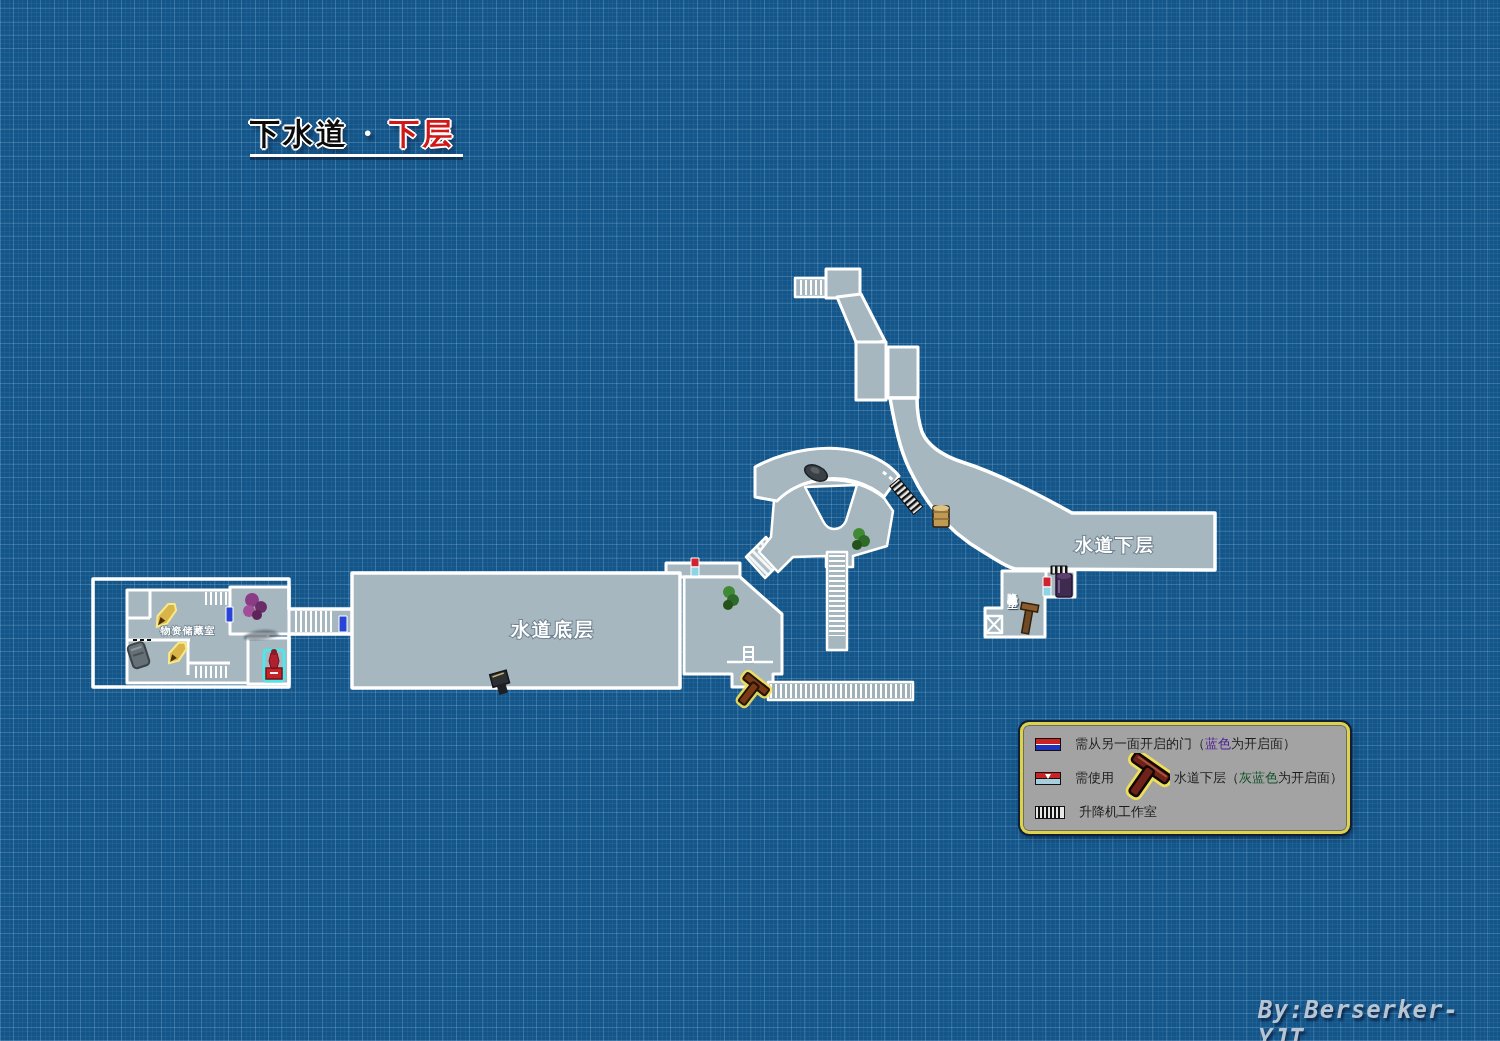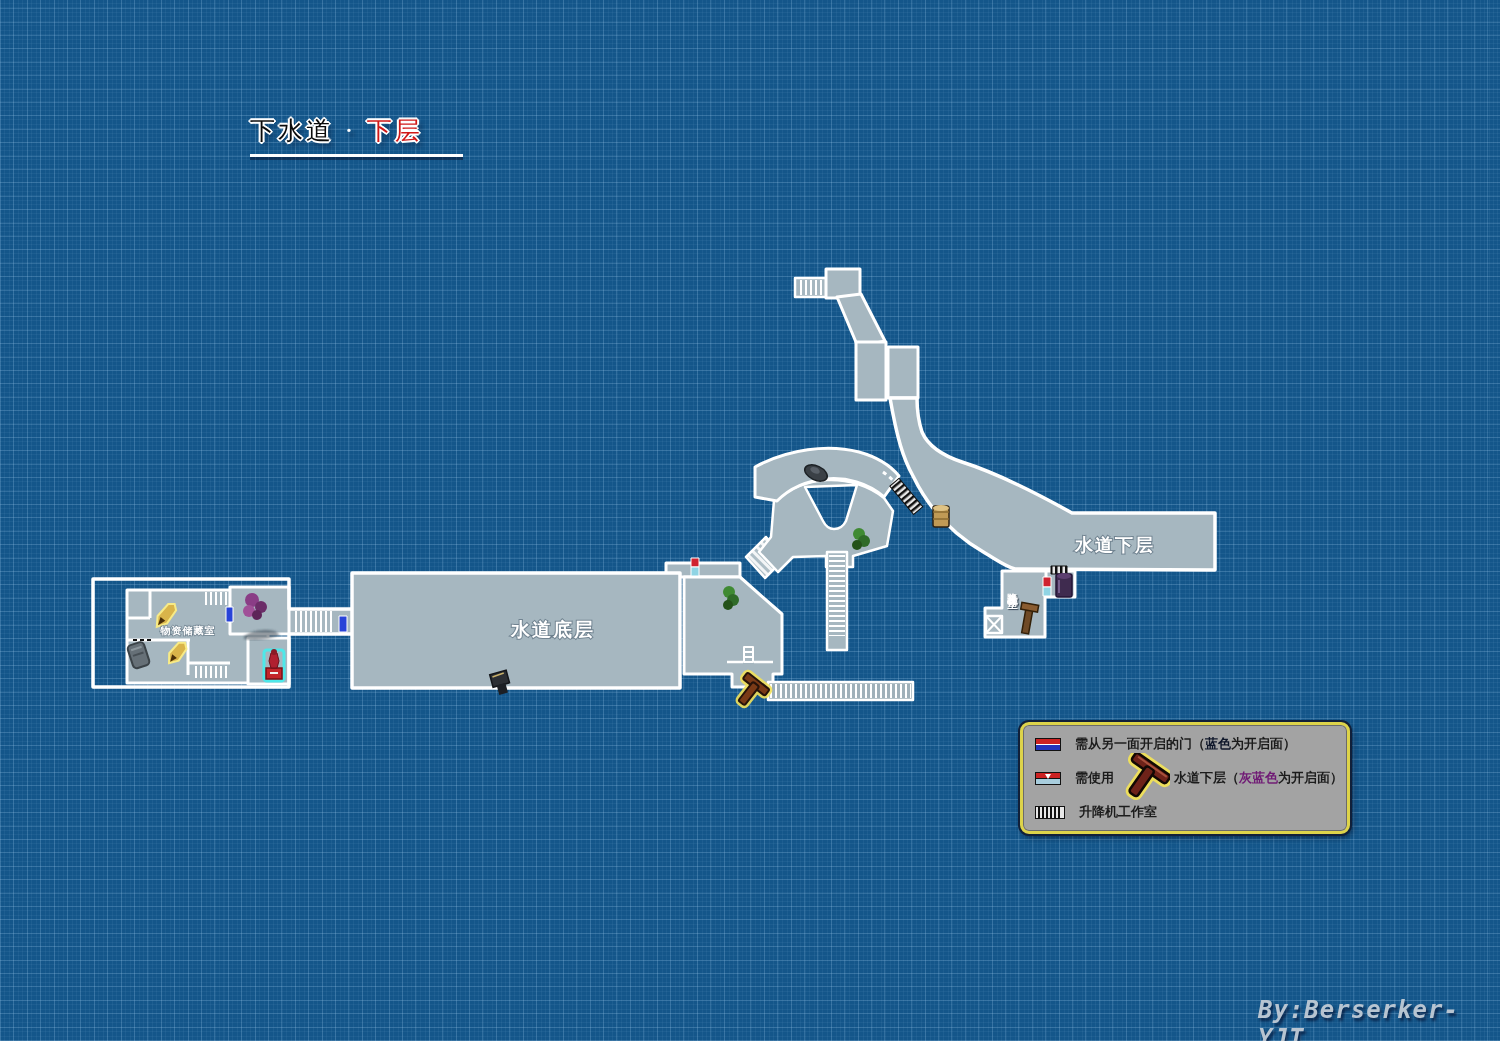--- a/index.html
+++ b/index.html
@@ -8,43 +8,43 @@
     background-color:#14568a;
     background-image:
       repeating-linear-gradient(0deg, rgba(150,195,230,.22) 0 1px, transparent 1px 13.4px),
       repeating-linear-gradient(90deg, rgba(150,195,230,.22) 0 1px, transparent 1px 13.4px),
       repeating-linear-gradient(0deg, rgba(150,195,230,.07) 0 1px, transparent 1px 4.47px),
       repeating-linear-gradient(90deg, rgba(150,195,230,.07) 0 1px, transparent 1px 4.47px);
     font-family:"Liberation Sans",sans-serif;
   }
   .abs{position:absolute;}
   
-  .title{left:250px;top:114px;font-family:"DejaVu Serif",serif;font-size:25px;font-weight:normal;letter-spacing:3px;white-space:nowrap;}
+  .title{left:250px;top:114px;font-family:"DejaVu Serif",serif;font-size:30px;font-weight:bold;letter-spacing:3px;white-space:nowrap;}
   .title .blk{color:#0b0b0b;text-shadow:-2px 0 #fff,2px 0 #fff,0 -2px #fff,0 2px #fff,-1px -1px #fff,1px 1px #fff,1px -1px #fff,-1px 1px #fff,4px 5px 5px rgba(0,0,25,.55);}
   .title .dot{color:#fff;text-shadow:3px 4px 4px rgba(0,0,25,.55);}
   .title .red{color:#d01818;text-shadow:-2px 0 #fff,2px 0 #fff,0 -2px #fff,0 2px #fff,-1px -1px #fff,1px 1px #fff,1px -1px #fff,-1px 1px #fff,4px 5px 5px rgba(0,0,25,.55);}
   .title-underline{left:250px;top:154px;width:213px;height:3px;background:#fff;box-shadow:0 3px 0 rgba(5,10,35,.5);}
   
   .byline{left:1258px;top:996px;font-family:"DejaVu Sans Mono",monospace;font-style:italic;font-weight:bold;font-size:24px;color:#b7c4d1;letter-spacing:1px;text-shadow:2px 3px 3px rgba(0,0,30,.6);}
   
   .vert-label{left:1007px;top:584px;height:42px;writing-mode:vertical-lr;font-size:10.5px;line-height:12px;font-weight:bold;color:#fff;text-shadow:1px 1px 1px rgba(20,35,50,.8);letter-spacing:1px;}
   
   svg.map{left:0;top:0;}
   .lbl{font-family:"Liberation Sans",sans-serif;font-weight:bold;fill:#ffffff;paint-order:stroke;stroke:rgba(70,90,105,.55);stroke-width:2px;}
   .lbl-big{font-size:19px;letter-spacing:2px;}
   .lbl-mid{font-size:18px;letter-spacing:2px;}
   .lbl-sm{font-size:10px;stroke-width:1.5px;letter-spacing:1px;}
   
   .legend{left:1020px;top:722px;width:330px;height:112px;background:#a3a3a3;border:3px solid #ddd34a;border-radius:9px;
           box-shadow:0 0 0 2px #11203a,2px 3px 6px rgba(0,0,20,.6), inset 0 0 0 1px #6b6b6b;
           display:flex;flex-direction:column;justify-content:space-between;padding:10px 12px;box-sizing:border-box;}
   .lrow{display:flex;align-items:center;gap:14px;min-height:16px;}
-  .ltext{font-size:13px;font-weight:700;color:#1c1c1c;white-space:nowrap;display:flex;align-items:center;}
-  .hl-blue{color:#0f172a;}
-  .hl-gb{color:#701a75;}
+  .ltext{font-size:13px;font-weight:400;color:#1c1c1c;white-space:nowrap;display:flex;align-items:center;}
+  .hl-blue{color:#4c1d95;}
+  .hl-gb{color:#14532d;}
   .licon{flex:0 0 auto;}
 </style>
 </head>
 <body>
 
 <svg class="map abs" width="1500" height="1041" viewBox="0 0 1500 1041">
   <defs>
     <pattern id="vs" width="5" height="10" patternUnits="userSpaceOnUse">
         <rect width="2" height="10" fill="#fff"></rect>
       </pattern>

